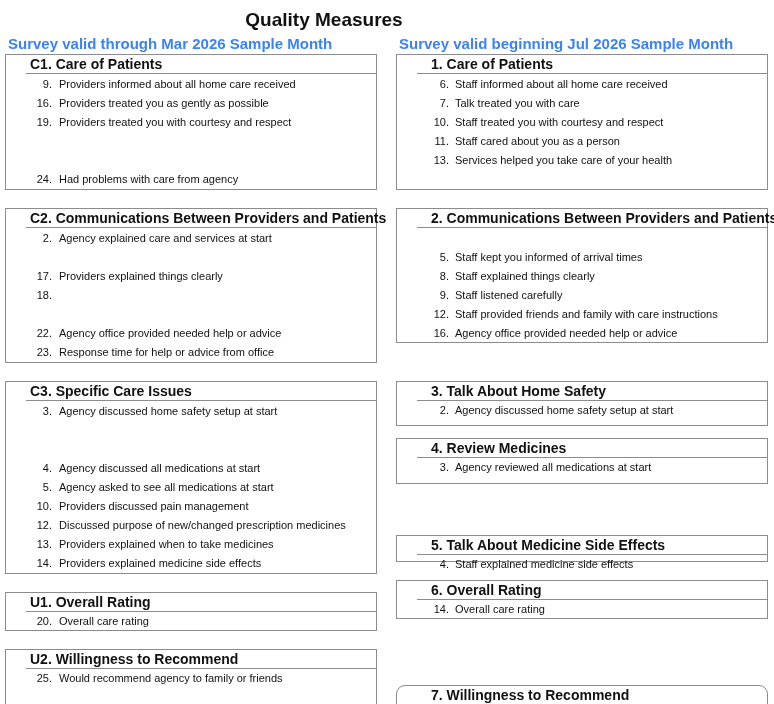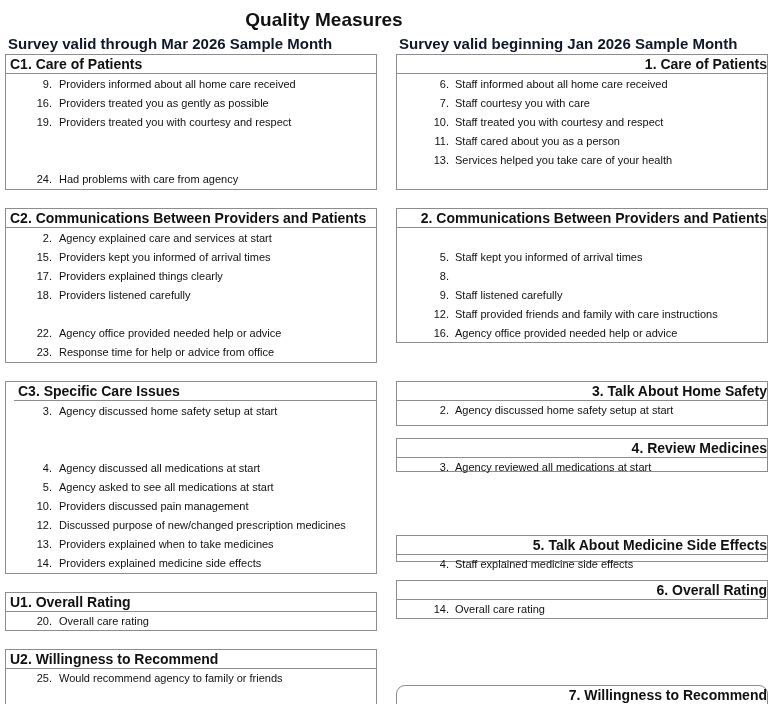--- a/index.html
+++ b/index.html
@@ -1,43 +1,43 @@
 <!DOCTYPE html>
 <html><head>
 <meta charset="utf-8">
 <style>
   html, body { margin: 0; padding: 0; background: #ffffff; }
   body { width: 774px; height: 704px; position: relative; overflow: hidden;
          font-family: "Liberation Sans", sans-serif; color: #111; }
   .title { position: absolute; left: 0; width: 648px; top: 8px; text-align: center;
            font-weight: bold; font-size: 19px; line-height: 24px; }
   .subtitle { position: absolute; top: 34px; font-weight: bold; font-size: 15px;
-              line-height: 20px; color: #0f172a; white-space: nowrap; }
+              line-height: 20px; color: #3b82f6; white-space: nowrap; }
   .subtitle.left { left: 8px; }
   .subtitle.right { left: 399px; }
   .box { position: absolute; border: 1px solid #8c8c8c; box-sizing: border-box; background: #fff; }
   .box.left { left: 5px; width: 372px; }
   .box.right { left: 396px; width: 372px; }
   .box-head { height: 19px; border-bottom: 1px solid #8c8c8c; box-sizing: border-box;
-              font-weight: bold; font-size: 14px; line-height: 18px; white-space: nowrap; }
+              font-weight: bold; font-size: 14px; line-height: 18px; white-space: nowrap; margin-left: 20px; }
   .box.left .box-head { padding-left: 4px; }
-  .box.right .box-head { padding-left: 14px; text-align: right; }
+  .box.right .box-head { padding-left: 14px; }
   .row { position: absolute; height: 19px; font-size: 11px; line-height: 19px;
          white-space: nowrap; left: 0; right: 0; }
   .num { position: absolute; width: 46px; text-align: right; left: 0; }
   .txt { position: absolute; left: 53px; }
   .box.right .num { width: 52px; }
   .box.right .txt { left: 58px; }
 </style>
 </head>
 <body>
 
 <div class="title">Quality Measures</div>
 <div class="subtitle left">Survey valid through Mar 2026 Sample Month</div>
-<div class="subtitle right">Survey valid beginning Jan 2026 Sample Month</div>
+<div class="subtitle right">Survey valid beginning Jul 2026 Sample Month</div>
 
 <div class="box left" style="top:54px;height:136px;">
   <div class="box-head">C1.  Care of Patients</div>
   <div class="row" style="top:20px">
       <span class="num">9.</span>
       <span class="txt">Providers informed about all home care received</span>
     </div>
   <div class="row" style="top:39px">
       <span class="num">16.</span>
       <span class="txt">Providers treated you as gently as possible</span>
@@ -53,21 +53,21 @@
 </div>
 
 <div class="box right" style="top:54px;height:136px;">
   <div class="box-head">1.  Care of Patients</div>
   <div class="row" style="top:20px">
       <span class="num">6.</span>
       <span class="txt">Staff informed about all home care received</span>
     </div>
   <div class="row" style="top:39px">
       <span class="num">7.</span>
-      <span class="txt">Staff courtesy you with care</span>
+      <span class="txt">Talk treated you with care</span>
     </div>
   <div class="row" style="top:58px">
       <span class="num">10.</span>
       <span class="txt">Staff treated you with courtesy and respect</span>
     </div>
   <div class="row" style="top:77px">
       <span class="num">11.</span>
       <span class="txt">Staff cared about you as a person</span>
     </div>
   <div class="row" style="top:96px">
@@ -75,66 +75,62 @@
       <span class="txt">Services helped you take care of your health</span>
     </div>
 </div>
 
 <div class="box left" style="top:208px;height:155px;">
   <div class="box-head">C2.  Communications Between Providers and Patients</div>
   <div class="row" style="top:20px">
       <span class="num">2.</span>
       <span class="txt">Agency explained care and services at start</span>
     </div>
-  <div class="row" style="top:39px">
-      <span class="num">15.</span>
-      <span class="txt">Providers kept you informed of arrival times</span>
-    </div>
   <div class="row" style="top:58px">
       <span class="num">17.</span>
       <span class="txt">Providers explained things clearly</span>
     </div>
   <div class="row" style="top:77px">
       <span class="num">18.</span>
-      <span class="txt">Providers listened carefully</span>
     </div>
   <div class="row" style="top:115px">
       <span class="num">22.</span>
       <span class="txt">Agency office provided needed help or advice</span>
     </div>
   <div class="row" style="top:134px">
       <span class="num">23.</span>
       <span class="txt">Response time for help or advice from office</span>
     </div>
 </div>
 
 <div class="box right" style="top:208px;height:135px;">
   <div class="box-head">2.  Communications Between Providers and Patients</div>
   <div class="row" style="top:39px">
       <span class="num">5.</span>
       <span class="txt">Staff kept you informed of arrival times</span>
     </div>
   <div class="row" style="top:58px">
       <span class="num">8.</span>
+      <span class="txt">Staff explained things clearly</span>
     </div>
   <div class="row" style="top:77px">
       <span class="num">9.</span>
       <span class="txt">Staff listened carefully</span>
     </div>
   <div class="row" style="top:96px">
       <span class="num">12.</span>
       <span class="txt">Staff provided friends and family with care instructions</span>
     </div>
   <div class="row" style="top:115px">
       <span class="num">16.</span>
       <span class="txt">Agency office provided needed help or advice</span>
     </div>
 </div>
 
-<div class="box left" style="top:381px;height:193px;padding-left:8px;">
+<div class="box left" style="top:381px;height:193px;">
   <div class="box-head">C3.  Specific Care Issues</div>
   <div class="row" style="top:20px">
       <span class="num">3.</span>
       <span class="txt">Agency discussed home safety setup at start</span>
     </div>
   <div class="row" style="top:77px">
       <span class="num">4.</span>
       <span class="txt">Agency discussed all medications at start</span>
     </div>
   <div class="row" style="top:96px">
@@ -160,21 +156,21 @@
 </div>
 
 <div class="box right" style="top:381px;height:45px;">
   <div class="box-head">3.  Talk About Home Safety</div>
   <div class="row" style="top:19px">
       <span class="num">2.</span>
       <span class="txt">Agency discussed home safety setup at start</span>
     </div>
 </div>
 
-<div class="box right" style="top:438px;height:34px;">
+<div class="box right" style="top:438px;height:46px;">
   <div class="box-head">4.  Review Medicines</div>
   <div class="row" style="top:19px">
       <span class="num">3.</span>
       <span class="txt">Agency reviewed all medications at start</span>
     </div>
 </div>
 
 <div class="box right" style="top:535px;height:27px;">
   <div class="box-head">5.  Talk About Medicine Side Effects</div>
   <div class="row" style="top:19px">

